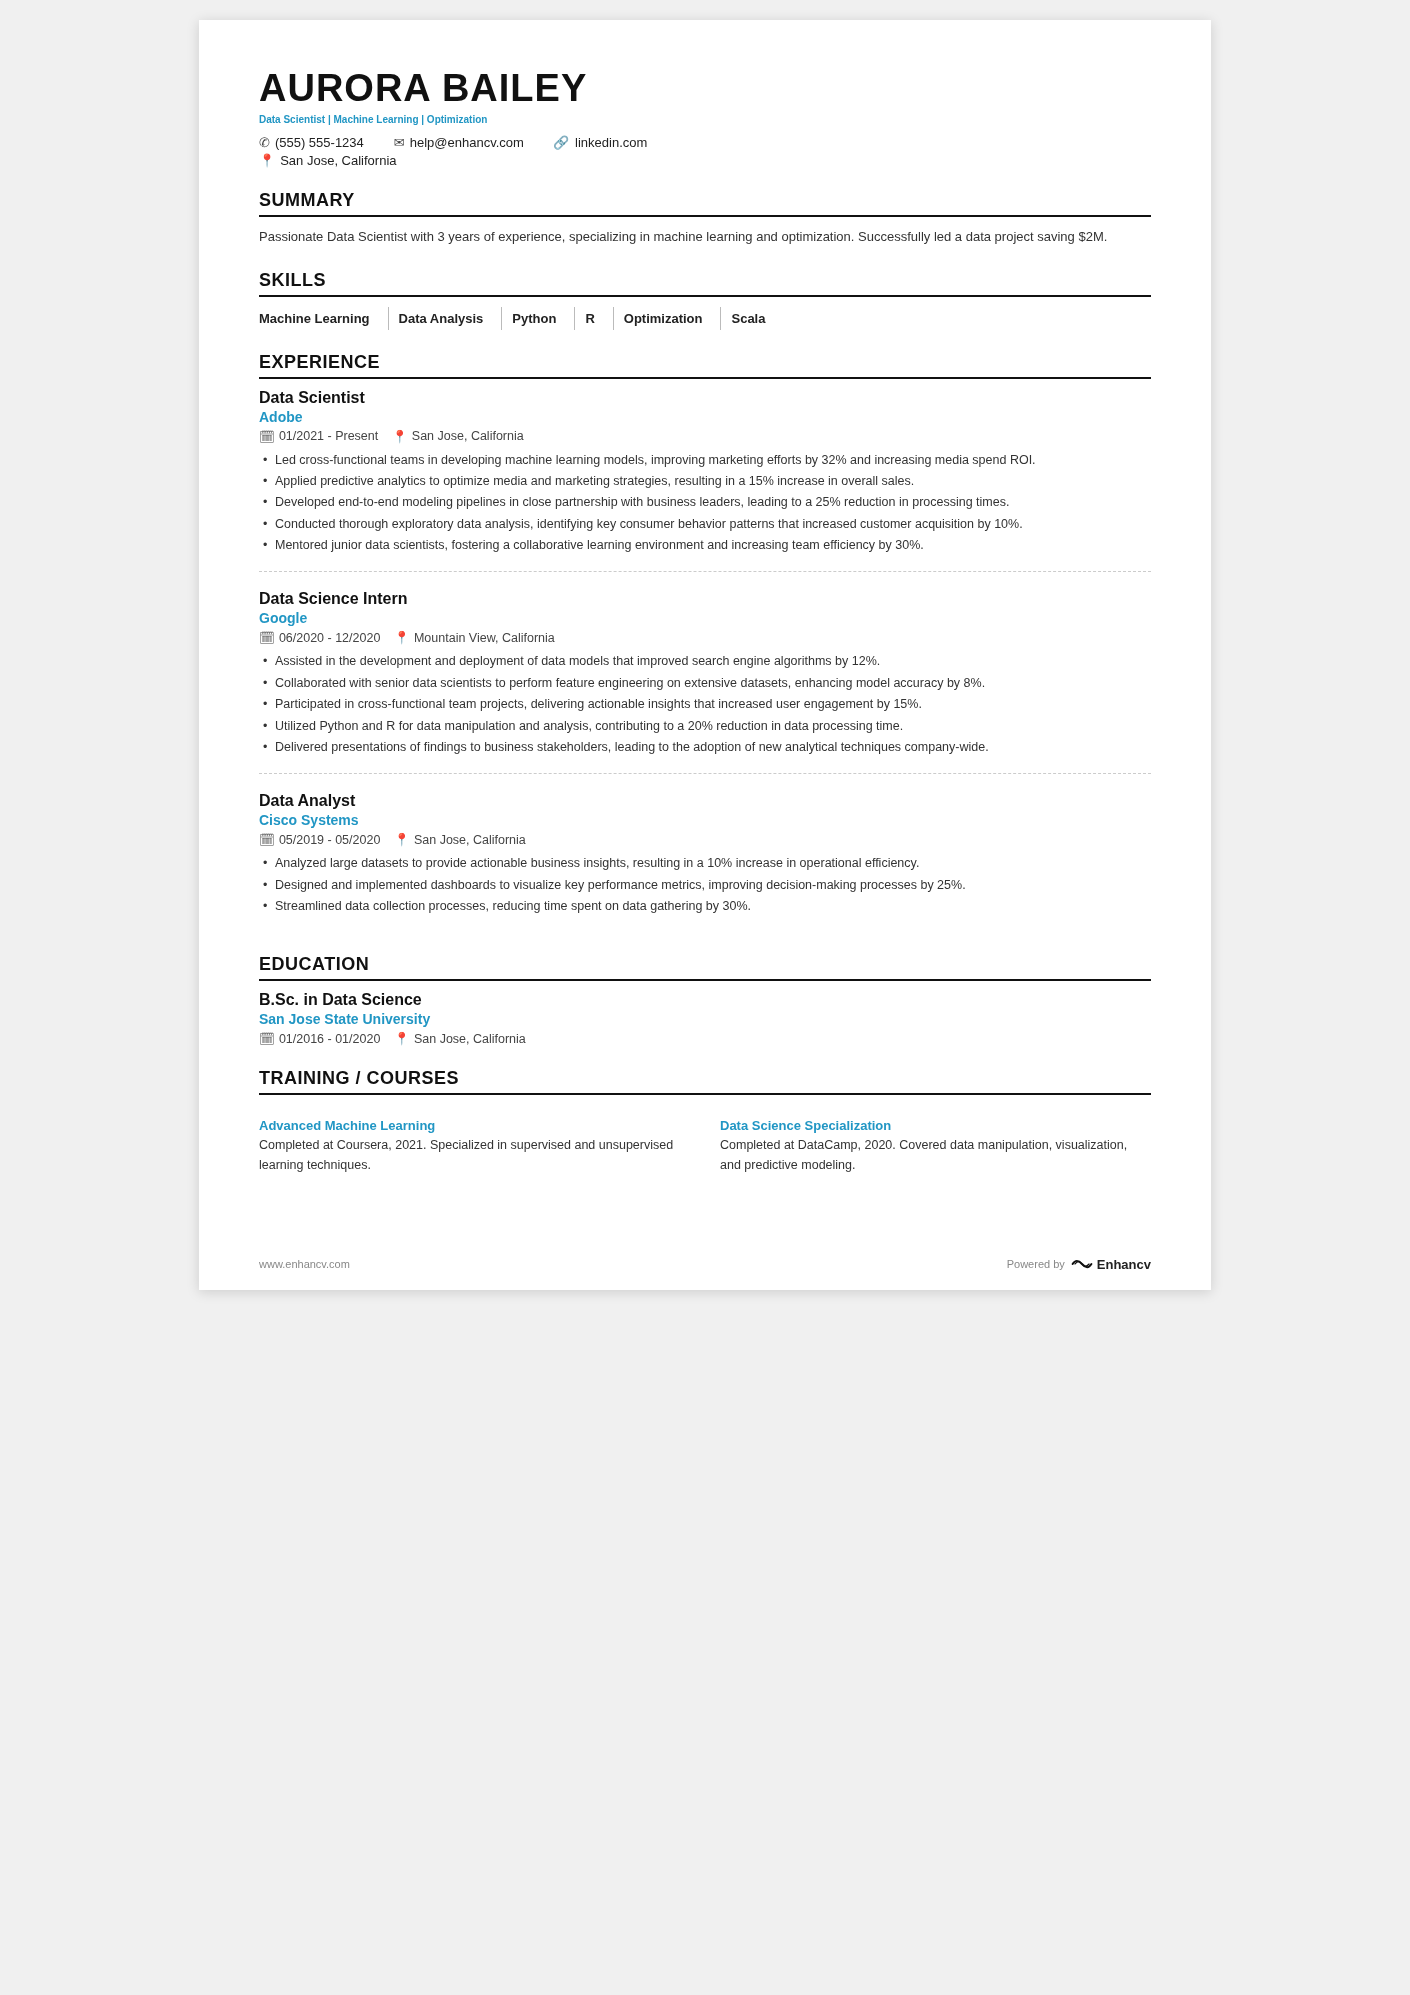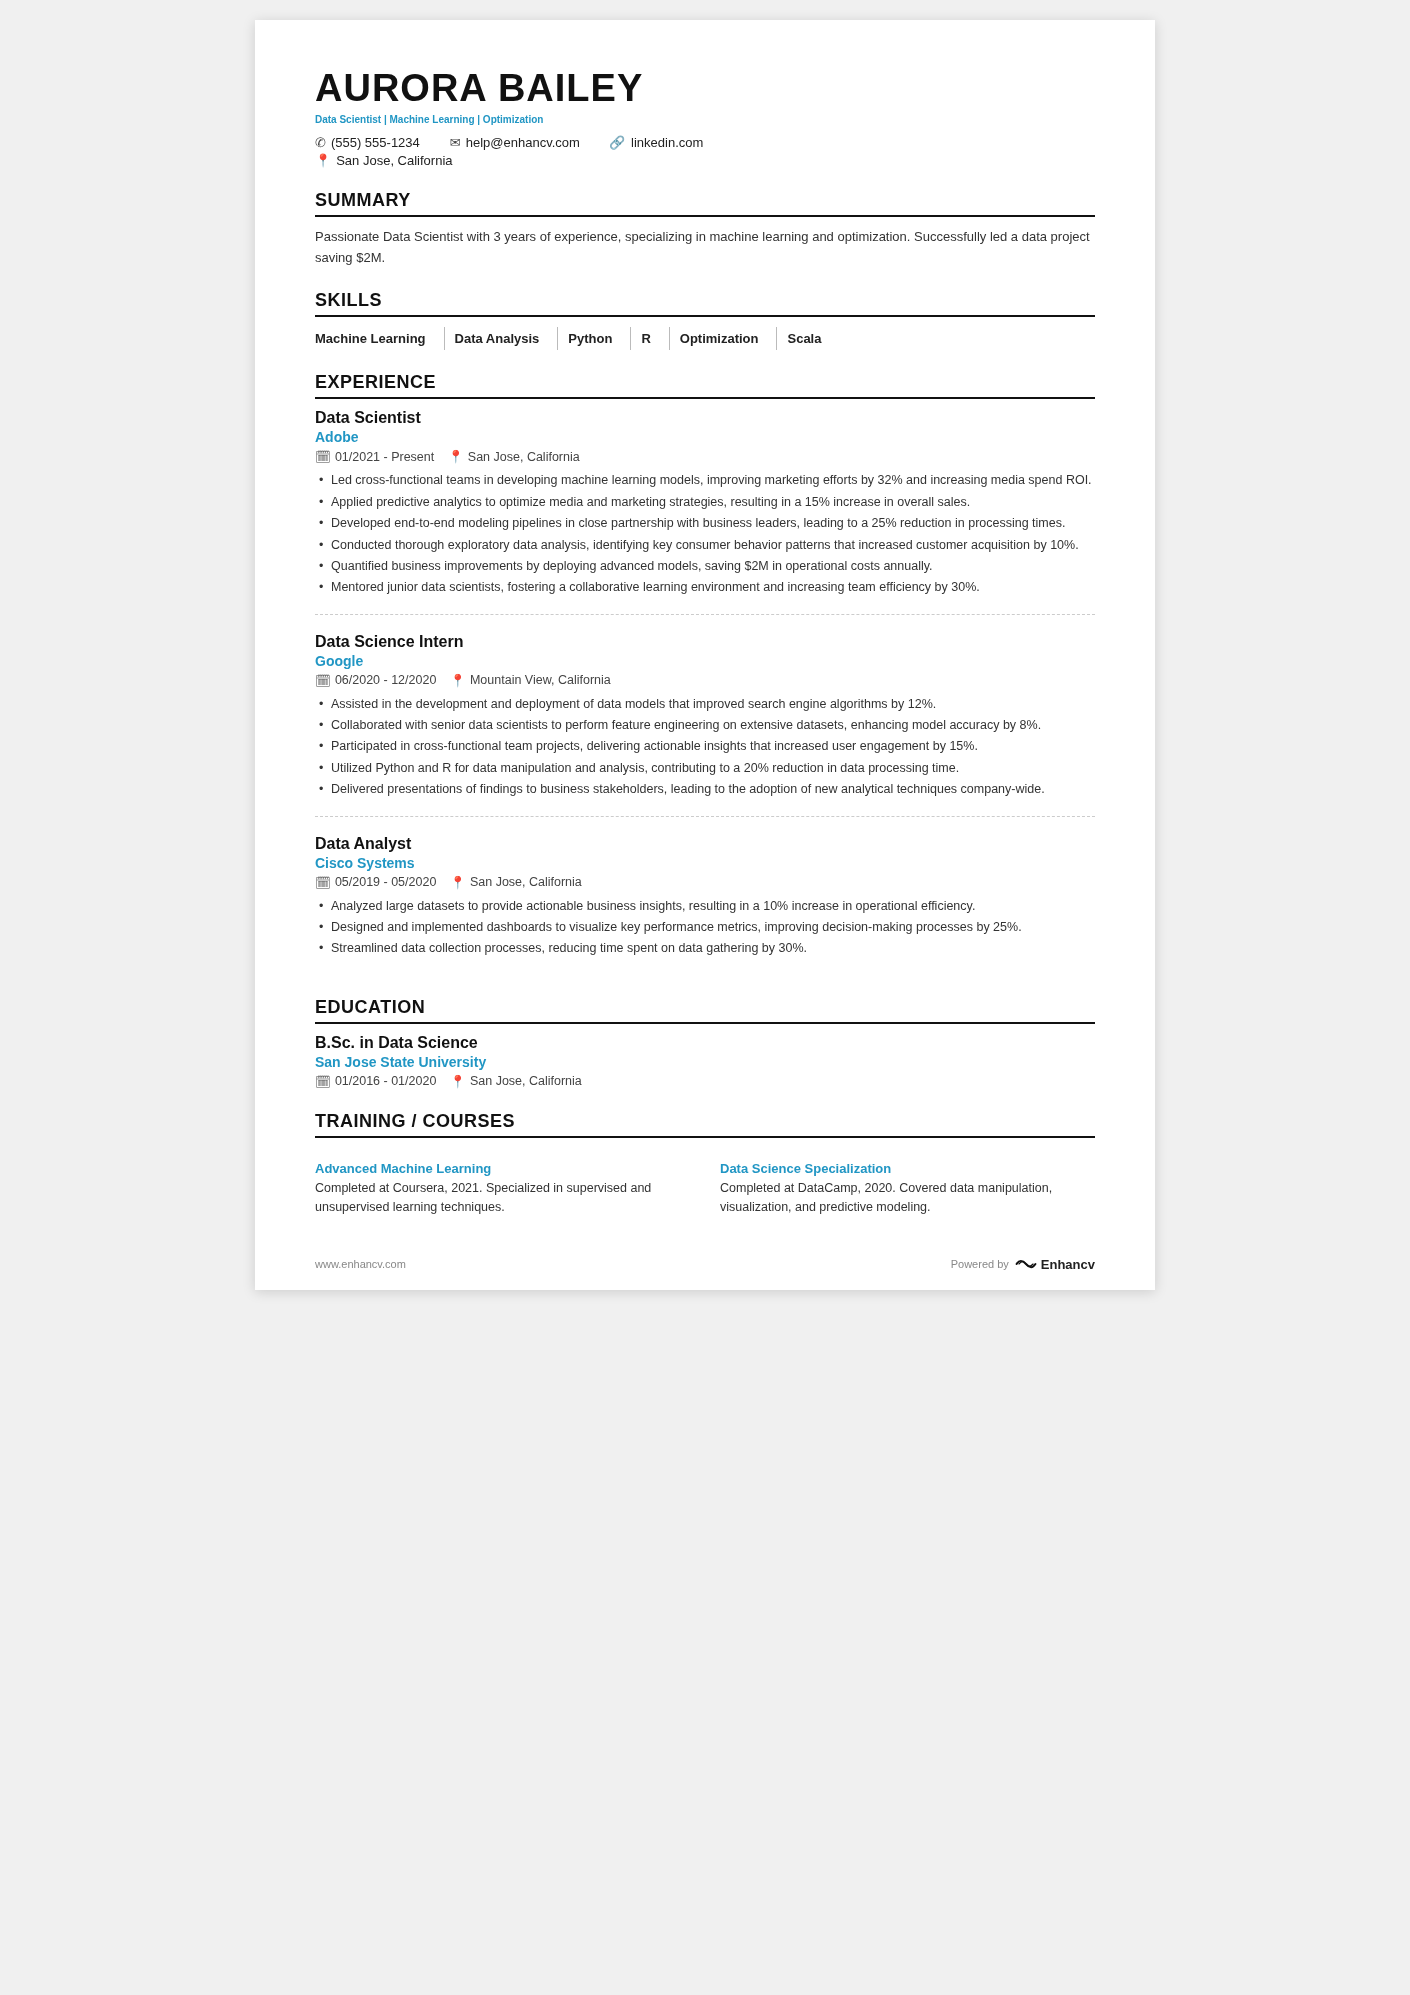--- a/index.html
+++ b/index.html
@@ -5,21 +5,21 @@
     * { margin: 0; padding: 0; box-sizing: border-box; }
     body {
       font-family: Arial, Helvetica, sans-serif;
       background: #f0f0f0;
       display: flex;
       justify-content: center;
       padding: 20px 0;
     }
     .page {
       background: #fff;
-      width: 900px;
+      width: 1012px;
       min-height: 1270px;
       padding: 48px 60px 60px 60px;
       box-shadow: 0 2px 12px rgba(0,0,0,0.15);
       position: relative;
     }
     .header-name {
       font-size: 38px;
       font-weight: 900;
       color: #111;
       letter-spacing: 1px;
@@ -265,21 +265,20 @@
       <div class="exp-meta-item">
         <span>📍</span>
         <span>San Jose, California</span>
       </div>
     </div>
           <ul class="bullet-list">
             <li>Led cross-functional teams in developing machine learning models, improving marketing efforts by 32% and increasing media spend ROI.</li>
             <li>Applied predictive analytics to optimize media and marketing strategies, resulting in a 15% increase in overall sales.</li>
             <li>Developed end-to-end modeling pipelines in close partnership with business leaders, leading to a 25% reduction in processing times.</li>
             <li>Conducted thorough exploratory data analysis, identifying key consumer behavior patterns that increased customer acquisition by 10%.</li>
-            <li>Quantified business improvements by deploying advanced models, saving $2M in operational costs annually.</li>
             <li>Mentored junior data scientists, fostering a collaborative learning environment and increasing team efficiency by 30%.</li>
           </ul>
         </div>
         <div class="exp-block">
           <div class="exp-job-title">Data Science Intern</div>
           <div class="exp-company">Google</div>
           <div class="exp-meta">
       <div class="exp-meta-item">
         <span>🗓</span>
         <span>06/2020 - 12/2020</span>

